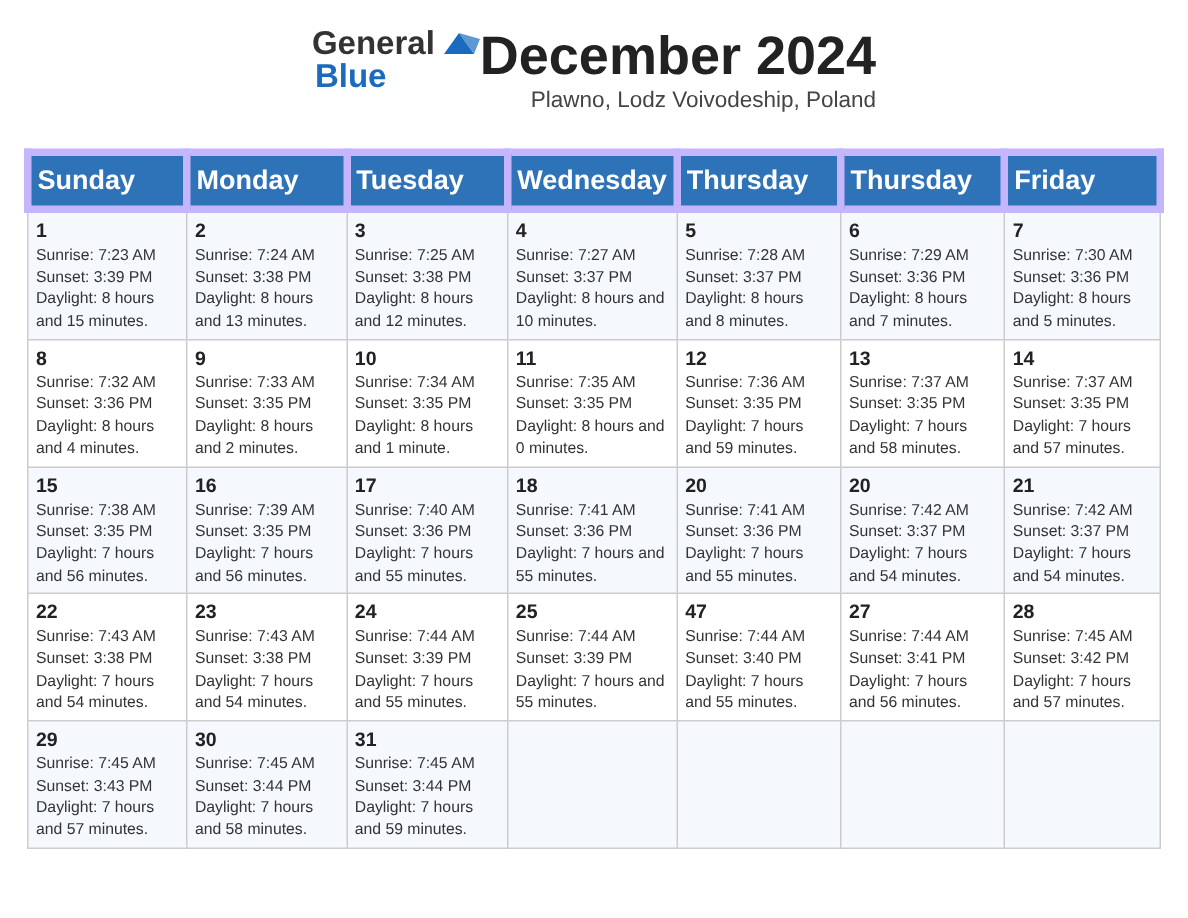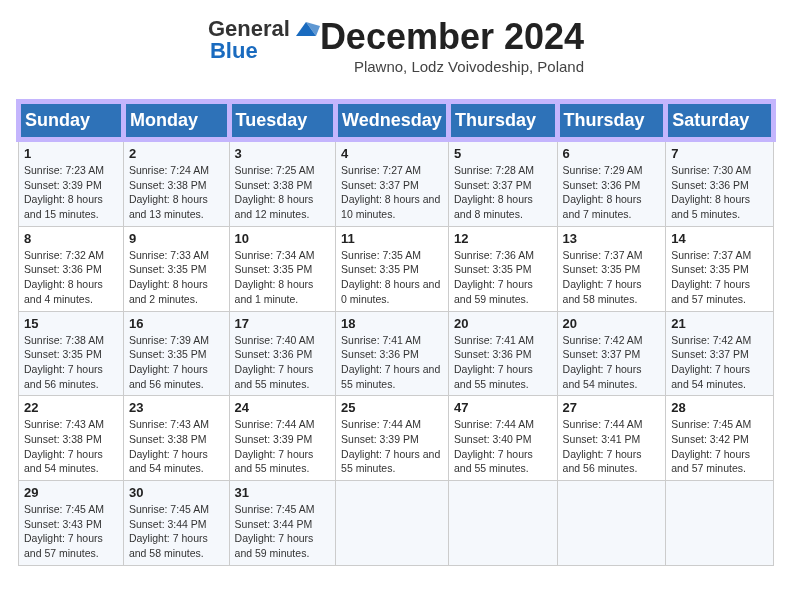--- a/index.html
+++ b/index.html
@@ -113,21 +113,21 @@
 
 <table class="calendar">
   <thead>
     <tr>
     <th>Sunday</th>
         <th>Monday</th>
         <th>Tuesday</th>
         <th>Wednesday</th>
         <th>Thursday</th>
         <th>Thursday</th>
-        <th>Saturday</th>
+        <th>Friday</th>
       </tr>
   </thead>
   <tbody id="calendar-body">
   <tr>
         <td>
         <span class="day-num">1</span>
         <div class="day-info">
           Sunrise: 7:23 AM<br>
           Sunset: 3:39 PM<br>
           Daylight: 8 hours and 15 minutes.

